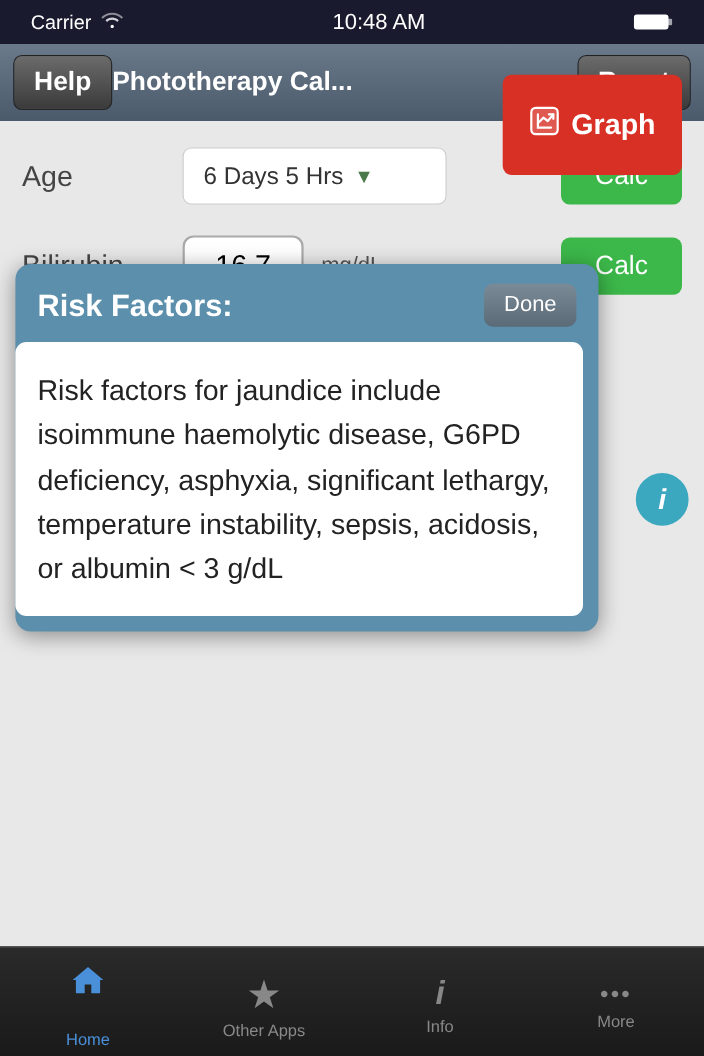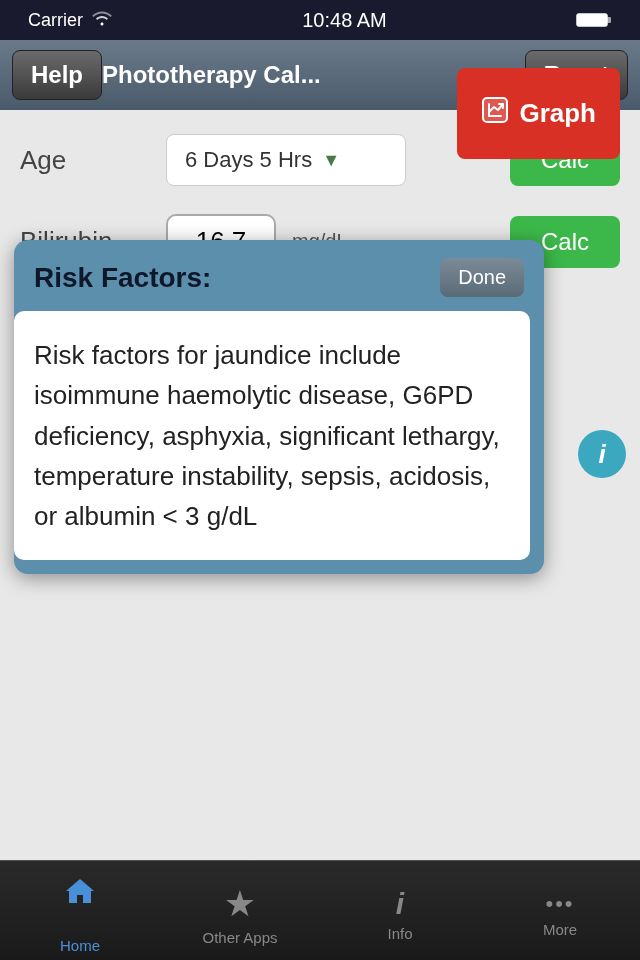--- a/index.html
+++ b/index.html
@@ -140,21 +140,21 @@
       z-index: 10;
       box-shadow: 0 4px 20px rgba(0,0,0,0.4);
     }
     .popup-header {
       display: flex;
       align-items: center;
       justify-content: space-between;
       padding: 18px 20px 14px 20px;
     }
     .popup-title {
-      color: #0f172a;
+      color: #ffffff;
       font-size: 28px;
       font-weight: 600;
     }
     .done-btn {
       background: linear-gradient(to bottom, #7a8a96, #5a6a76);
       color: white;
       border: none;
       border-radius: 8px;
       padding: 8px 18px;
       font-size: 20px;

